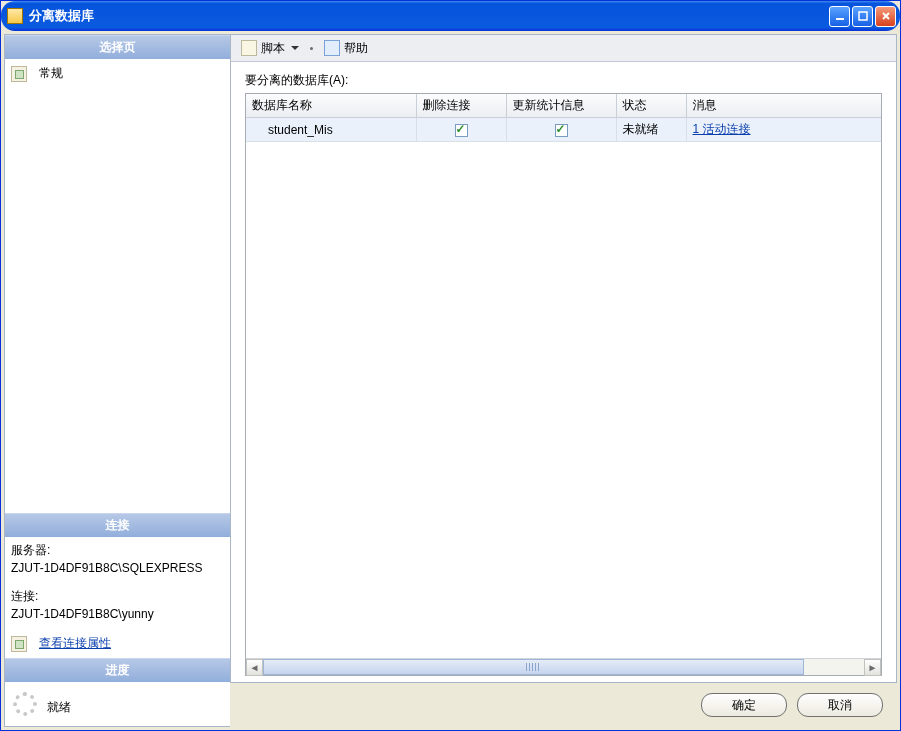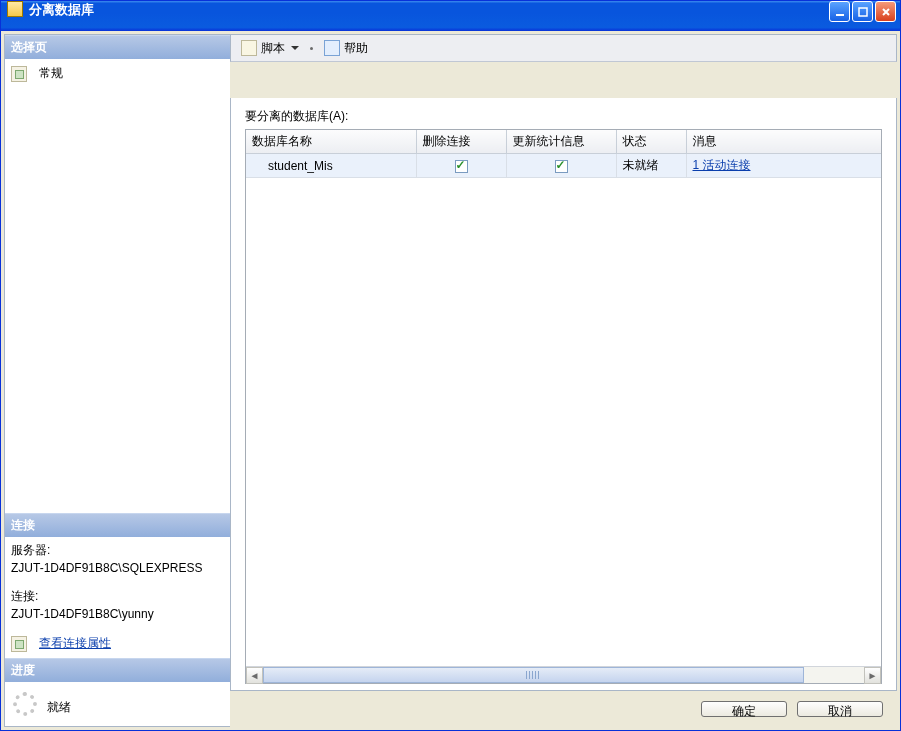--- a/index.html
+++ b/index.html
@@ -18,21 +18,23 @@
     border: 1px solid #0831d9;
     background: #ece9d8;
     display: flex;
     flex-direction: column;
   }
   .titlebar {
     height: 30px;
     background: linear-gradient(to bottom, #3c8cf0 0%, #0855dd 8%, #0855dd 40%, #0a5bdf 88%, #0831d9 100%);
     color: #fff;
     display: flex;
+    align-items: center;
     padding: 0 4px 0 6px;
+    border-radius: 14px;
   }
   .titlebar .icon {
     width: 16px; height: 16px;
     background: linear-gradient(to bottom, #ffe8a6, #f7c94a);
     border: 1px solid #a07a00;
     margin-right: 6px;
   }
   .titlebar .title { flex: 1; font-weight: bold; font-size: 13px; }
   .winbtns { display: flex; gap: 2px; }
   .winbtn {
@@ -64,20 +66,21 @@
     background: #fff;
     border: 1px solid #a9b6c7;
     border-right: none;
   }
   .section-header {
     background: linear-gradient(to bottom, #b6c8e6, #91aedb);
     color: #fff;
     font-weight: bold;
     padding: 3px 6px;
     border-top: 1px solid #c7d6ee;
+    text-align: center;
   }
   .section-body {
     background: #fff;
     padding: 4px 6px;
     font-size: 12px;
   }
   .section-body.grow { flex: 1; overflow: auto; }
   .nav-item {
     display: flex; align-items: center; gap: 12px;
     padding: 2px 0;
@@ -140,21 +143,20 @@
     background: #6b6b6b; margin: 0 3px;
   }
   .content {
     flex: 1;
     border: 1px solid #a9b6c7;
     border-top: none;
     background: #fff;
     display: flex;
     flex-direction: column;
     min-height: 0;
-    margin-top: 36px;
   }
   .content-inner {
     flex: 1;
     padding: 10px 14px 6px 14px;
     display: flex; flex-direction: column;
     min-height: 0;
   }
   .label-row { margin-bottom: 4px; }
   .grid-wrap {
     flex: 1;
@@ -248,24 +250,24 @@
     width: 14px; height: 8px;
     background: repeating-linear-gradient(to right, #8aa6cf 0 1px, transparent 1px 3px);
   }
   .button-row {
     padding: 10px 14px;
     display: flex;
     justify-content: flex-end;
     gap: 10px;
   }
   .btn {
-    width: 86px; height: 16px;
+    width: 86px; height: 24px;
     background: linear-gradient(to bottom, #fefefe, #eceae0);
     border: 1px solid #707070;
-    border-radius: 3px;
+    border-radius: 11px;
     font-size: 12px;
     cursor: pointer;
   }
 </style>
 </head>
 <body>
 
 <div class="window">
 
   <div class="titlebar">

